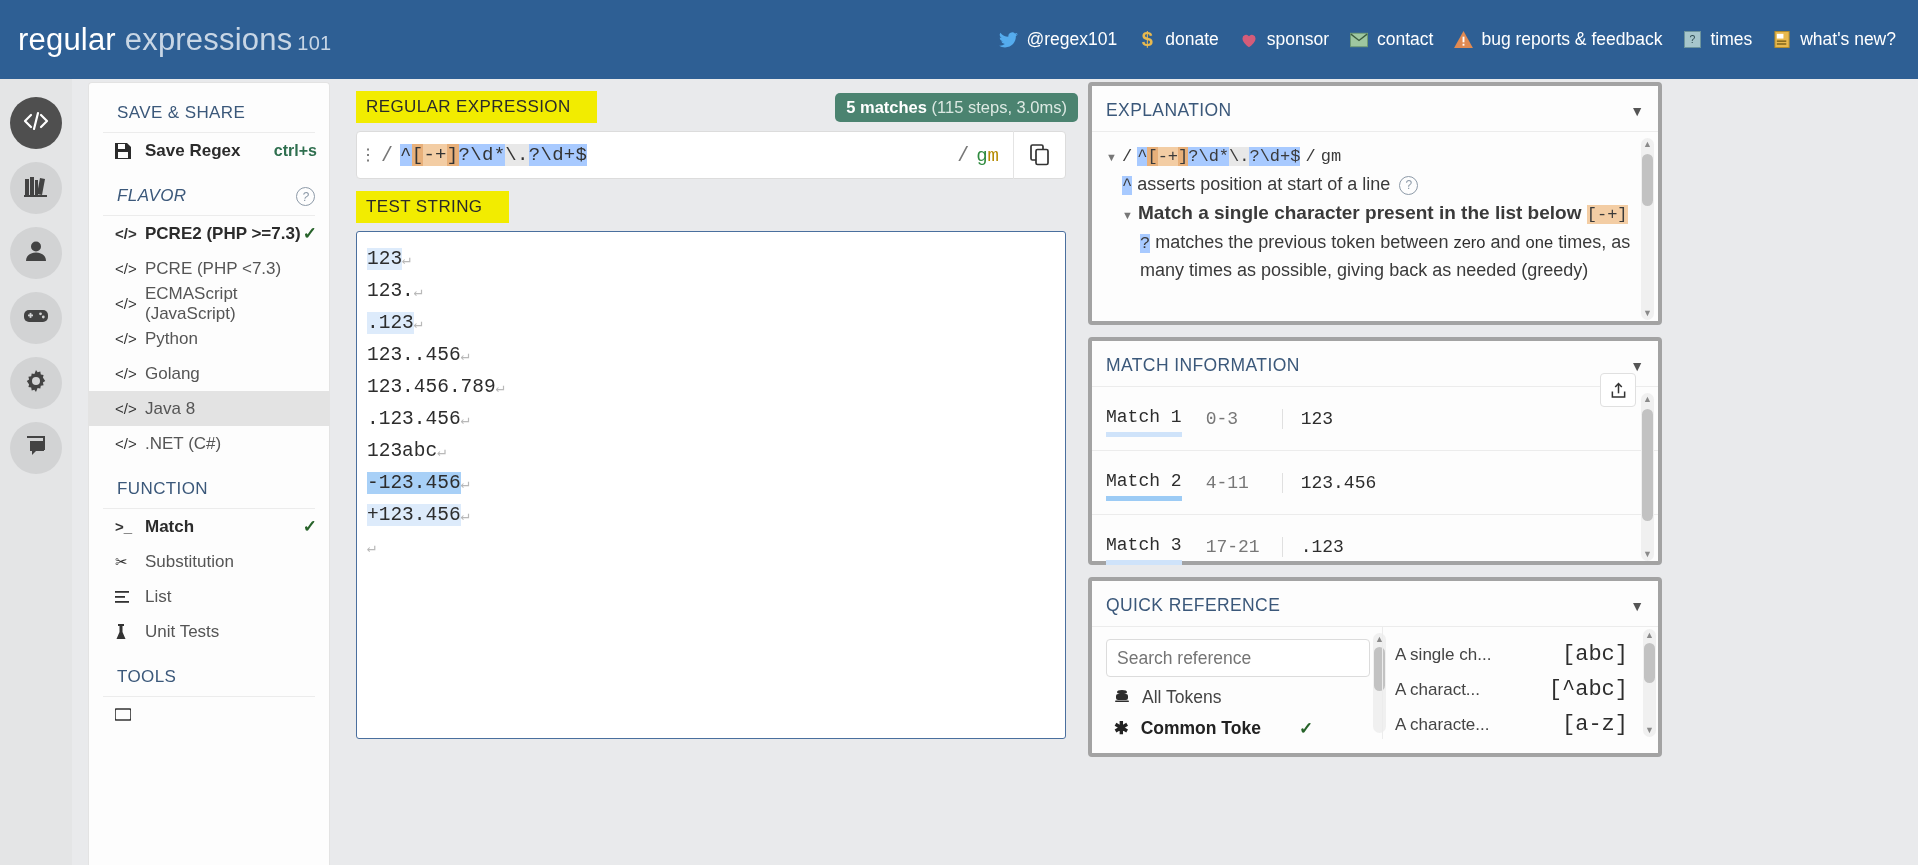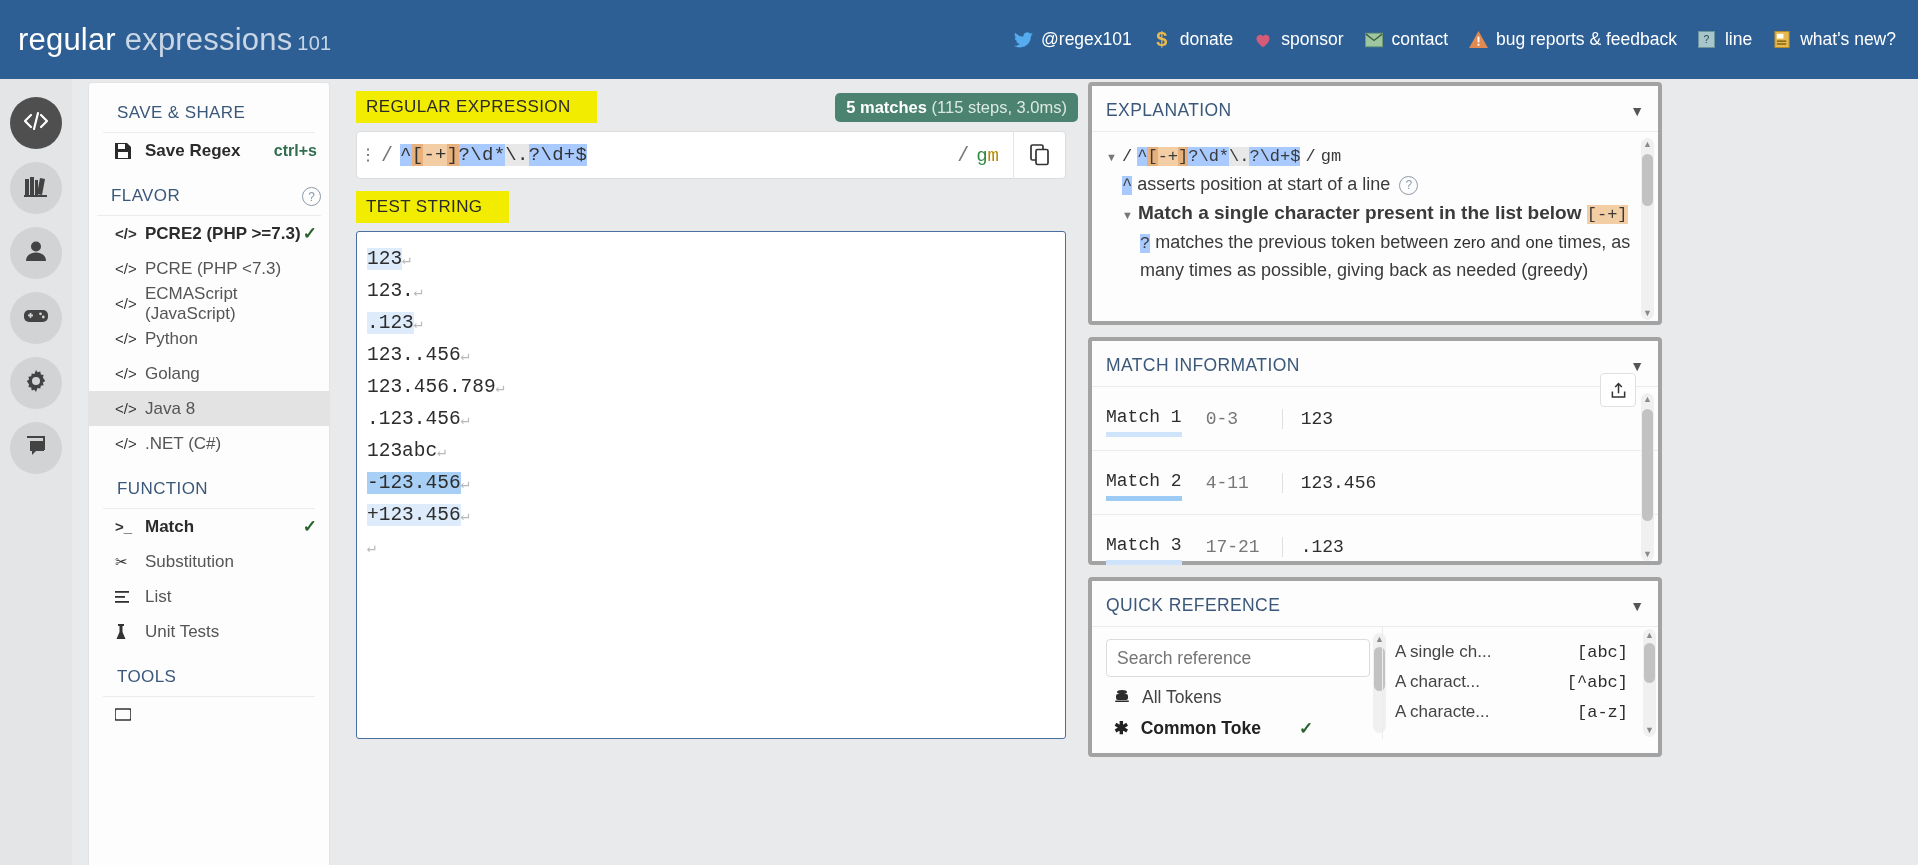--- a/index.html
+++ b/index.html
@@ -65,21 +65,21 @@
   }
   .menu-row.bold { font-weight: bold; color: #2b2b2b; }
   .menu-row.hover { background: #e3e3e3; }
   .shortcut { margin-left: auto; color: #2f6f4f; font-size: 16px; font-family: "Liberation Sans", sans-serif; }
   .check { margin-left: auto; color: #27632a; font-size: 17px; font-weight: bold; }
   .help-dot {
     margin-left: auto; width: 19px; height: 19px; border-radius: 50%;
     border: 1.5px solid #8d9aa8; color: #8d9aa8; font-size: 12px;
     display: inline-flex; align-items: center; justify-content: center;
   }
-  .sec-head-wrap { display: flex; align-items: flex-end; margin: 0 8px; border-bottom: 1px solid #ececec; padding: 18px 0 9px 0;}
+  .sec-head-wrap { display: flex; align-items: flex-end; margin: 0 14px; border-bottom: 1px solid #ececec; padding: 18px 0 9px 0; font-style: italic;}
   .sec-head-wrap .sec-title { border: none; margin: 0; padding: 0 0 0 14px; }
 
   
   .center { position: absolute; left: 344px; top: 79px; width: 734px; height: 786px; }
   .label-hl {
     display: inline-block; background: #f2ec00; color: #2a2a2a;
     font-size: 17px; letter-spacing: .4px; padding: 6px 26px 6px 10px;
   }
   .lbl-row { padding: 12px 0 8px 12px; display: flex; align-items: center; }
   .matchbadge {
@@ -173,21 +173,21 @@
   .qr-left { width: 290px; padding: 12px 12px 0 14px; position: relative; }
   .qr-right { flex: 1; border-left: 1px solid #ececec; padding: 10px 0 0 12px; position: relative; }
   .searchinput {
     width: 100%; height: 38px; border: 1px solid #dcdcdc; border-radius: 4px;
     padding: 0 10px; font-size: 17.5px; color: #9a9a9a; font-family: "Liberation Sans", sans-serif;
     background: #fff;
   }
   .qr-item { display: flex; align-items: center; gap: 12px; font-size: 17.5px; color: #444; padding: 10px 0 0 8px; }
   .qr-item.bold { font-weight: bold; color: #222; }
   .qr-row { display: flex; align-items: center; font-size: 17px; color: #444; padding: 5px 0; }
-  .qr-row .code { margin-left: auto; font-family: "Liberation Mono", monospace; font-size: 17px; color: #2d2d2d; padding-right: 30px; text-align: center; }
+  .qr-row .code { margin-left: auto; font-family: "Liberation Mono", monospace; font-size: 22px; color: #2d2d2d; padding-right: 30px; text-align: center; }
 </style>
 </head>
 <body>
 
 <div class="app">
 
   <div class="topbar">
     <div class="logo">
       <span>regular</span>
       <span class="thin">expressions</span><span class="num">101</span>
@@ -238,21 +238,21 @@
         <span>bug reports &amp; feedback</span>
       </a>
 
       <a>
         <span class="ticon">
           <svg width="17" height="17" viewBox="0 0 18 18">
               <rect x="0.5" y="0.5" width="17" height="17" fill="#a6c6cc" stroke="#6d969d"></rect>
               <text x="9" y="13" font-size="11" font-family="Liberation Sans" text-anchor="middle" fill="#2d4a50">?</text>
             </svg>
         </span>
-        <span>line</span>
+        <span>times</span>
       </a>
 
       <a>
         <span class="ticon">
           <svg width="17" height="17" viewBox="0 0 18 18">
               <rect x="1" y="0.5" width="15" height="17" fill="#e8b94e" stroke="#b48c2a"></rect>
               <rect x="3" y="3" width="7" height="5" fill="#fff"></rect>
               <rect x="3" y="10" width="10" height="1.5" fill="#7a5f18"></rect>
               <rect x="3" y="13" width="10" height="1.5" fill="#7a5f18"></rect>
             </svg>

